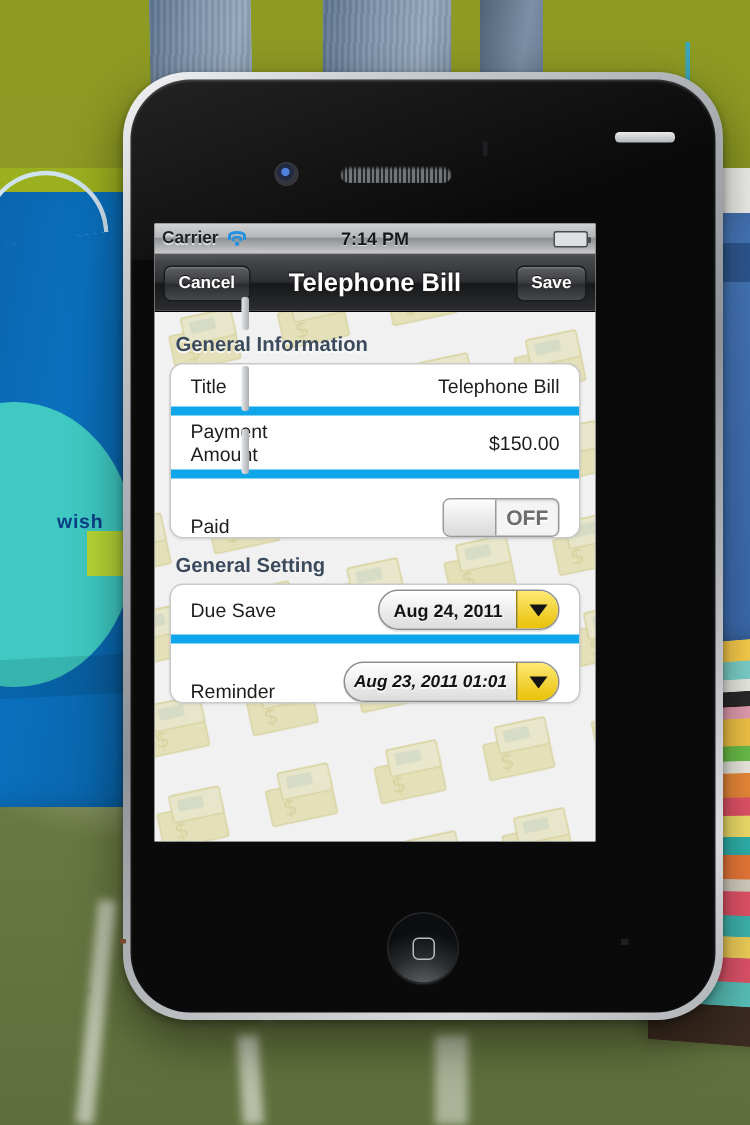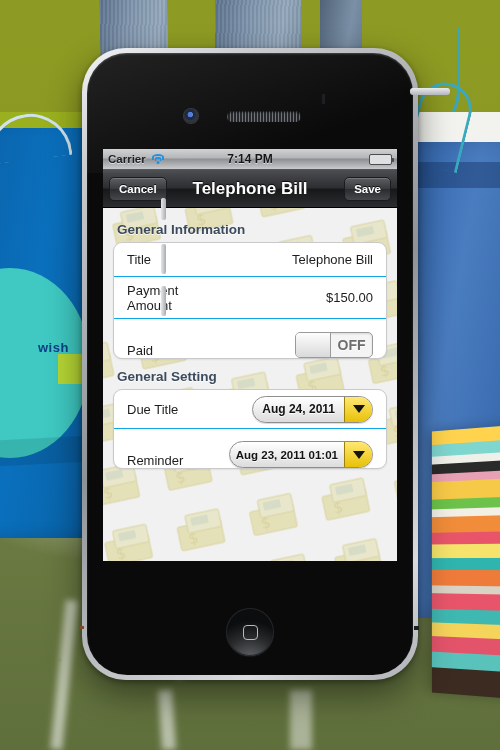--- a/index.html
+++ b/index.html
@@ -140,21 +140,21 @@
       #e8556a 104px 116px, #f6e36b 116px 130px, #2fb5ae 130px 142px,
       #ef7b3a 142px 158px, #d8d3c4 158px 166px, #e8556a 166px 182px,
       #3fb8b1 182px 196px, #f5d45b 196px 210px, #e3546b 210px 226px,
       #59c2bb 226px 242px, #3b2b20 242px 268px);
     box-shadow: -4px 0 12px rgba(0,0,0,.25);
   }
 
   
   #phone {
     position: absolute; left: 82px; top: 48px;
-    width: 336px; height: 632px;
+    width: 400px; height: 632px;
     border-radius: 44px;
     background: linear-gradient(145deg, #f2f3f5 0%, #c9cbcf 14%, #8e9296 50%, #d9dadd 86%, #aeb1b5 100%);
     padding: 5px;
     box-shadow: 0 14px 34px rgba(0,0,0,.45), 0 2px 6px rgba(0,0,0,.35);
   }
   .phone-body {
     width: 100%; height: 100%;
     border-radius: 40px;
     background: #0a0a0b;
     position: relative;
@@ -280,21 +280,21 @@
     margin: 0 10px 10px 10px;
     background: #fff;
     border: 1px solid #c9c9c9;
     border-radius: 9px;
     overflow: hidden;
     box-shadow: 0 1px 2px rgba(0,0,0,.07);
   }
   .row {
     display: flex; align-items: center; justify-content: space-between;
     padding: 0 13px; min-height: 34px;
-    border-bottom: 1px solid #0ea5e9;
+    border-bottom: 6px solid #0ea5e9;
   }
   .row:last-child { border-bottom: none; align-items: flex-end; }
   .row-label {
     font: 13px "Liberation Sans", sans-serif; color: #1d1d1d;
     line-height: 15px; white-space: pre-line;
   }
   .row-value {
     font: 13px "Liberation Sans", sans-serif; color: #1d1d1d; text-align: right;
   }
   .row.tall { min-height: 42px; }
@@ -335,21 +335,21 @@
   .dd .arrowbox {
     width: 28px; display: flex; align-items: center; justify-content: center;
     background: linear-gradient(#ffe873, #e8c107);
     border-left: 1px solid #9a8208;
   }
   .dd .arrowbox .tri {
     width: 0; height: 0;
     border-left: 6px solid transparent; border-right: 6px solid transparent;
     border-top: 8px solid #141414;
   }
-  .dd.wide .txt { padding: 0 6px; font-size: 11.5px; }
+  .dd.wide .txt { padding: 0 6px; font-size: 11.5px; font-style: italic; }
 
   
   .home {
     position: absolute; left: 50%; transform: translateX(-50%);
     bottom: 19px; width: 48px; height: 48px; border-radius: 50%;
     background: radial-gradient(circle at 50% 115%, #6d7074 0%, #2a2c2e 42%, #0c0d0e 70%);
     box-shadow: inset 0 0 0 1px #242629, 0 1px 1px rgba(255,255,255,.07);
     display: flex; align-items: center; justify-content: center;
     z-index: 7; cursor: pointer;
   }
@@ -459,21 +459,21 @@
                 <span class="knob"></span>
                 <span class="lbl">OFF</span>
               </span>
             </div>
           </div>
 
           <div class="section-title">General Setting</div>
           <div class="card">
 
             <div class="row ctrl">
-              <span class="row-label">Due Title</span>
+              <span class="row-label">Due Save</span>
               <span class="dd">
                 <span class="txt">Aug 24, 2011</span>
                 <span class="arrowbox">
                     <span class="tri"></span>
                   </span>
               </span>
             </div>
 
             <div class="row ctrl">
               <span class="row-label">Reminder</span>

